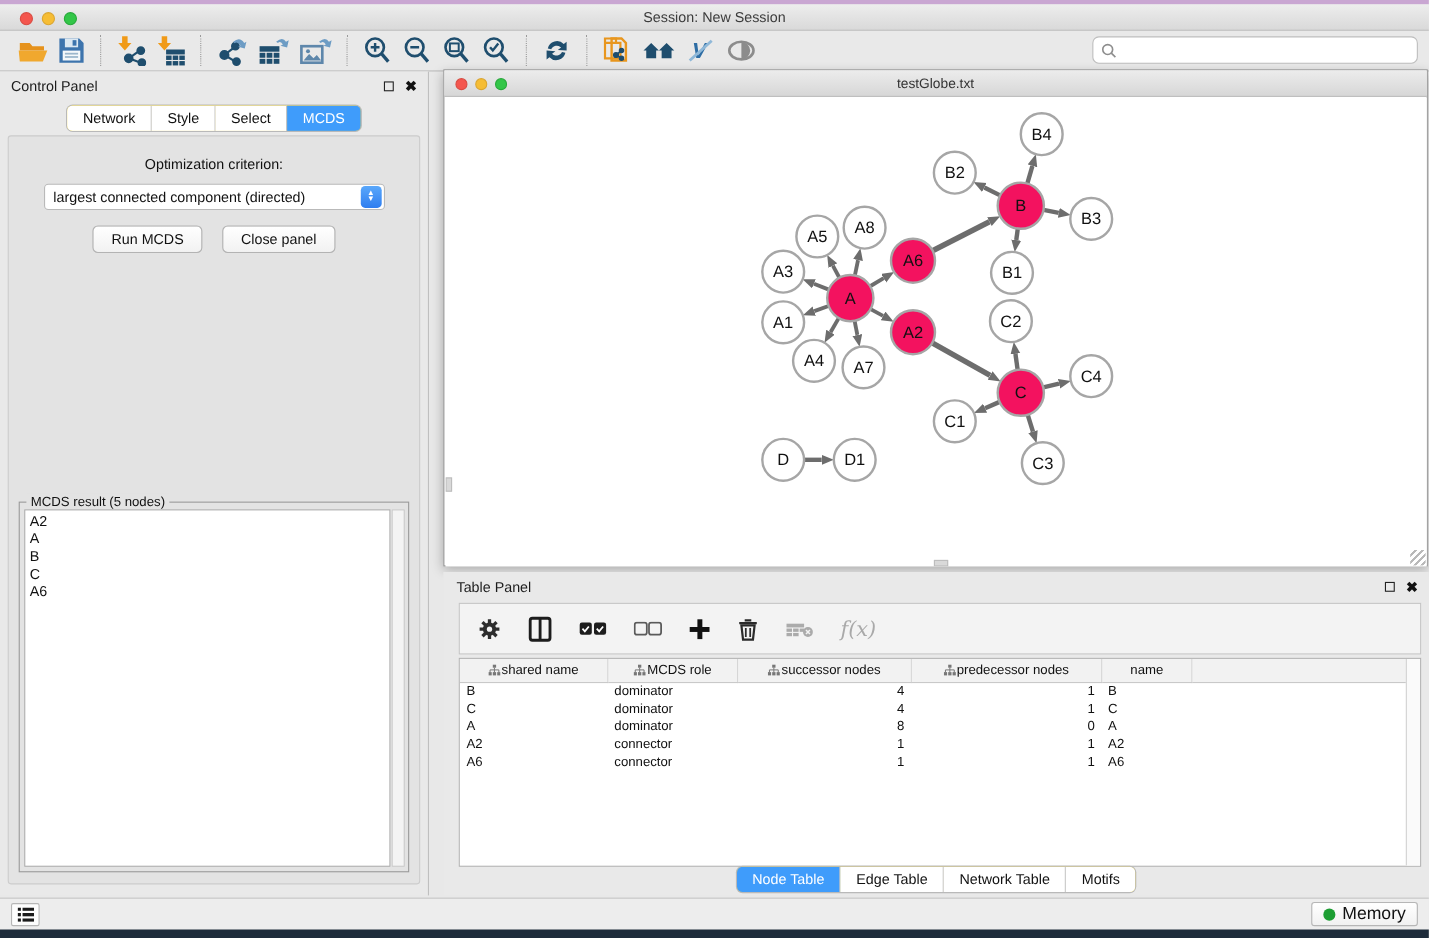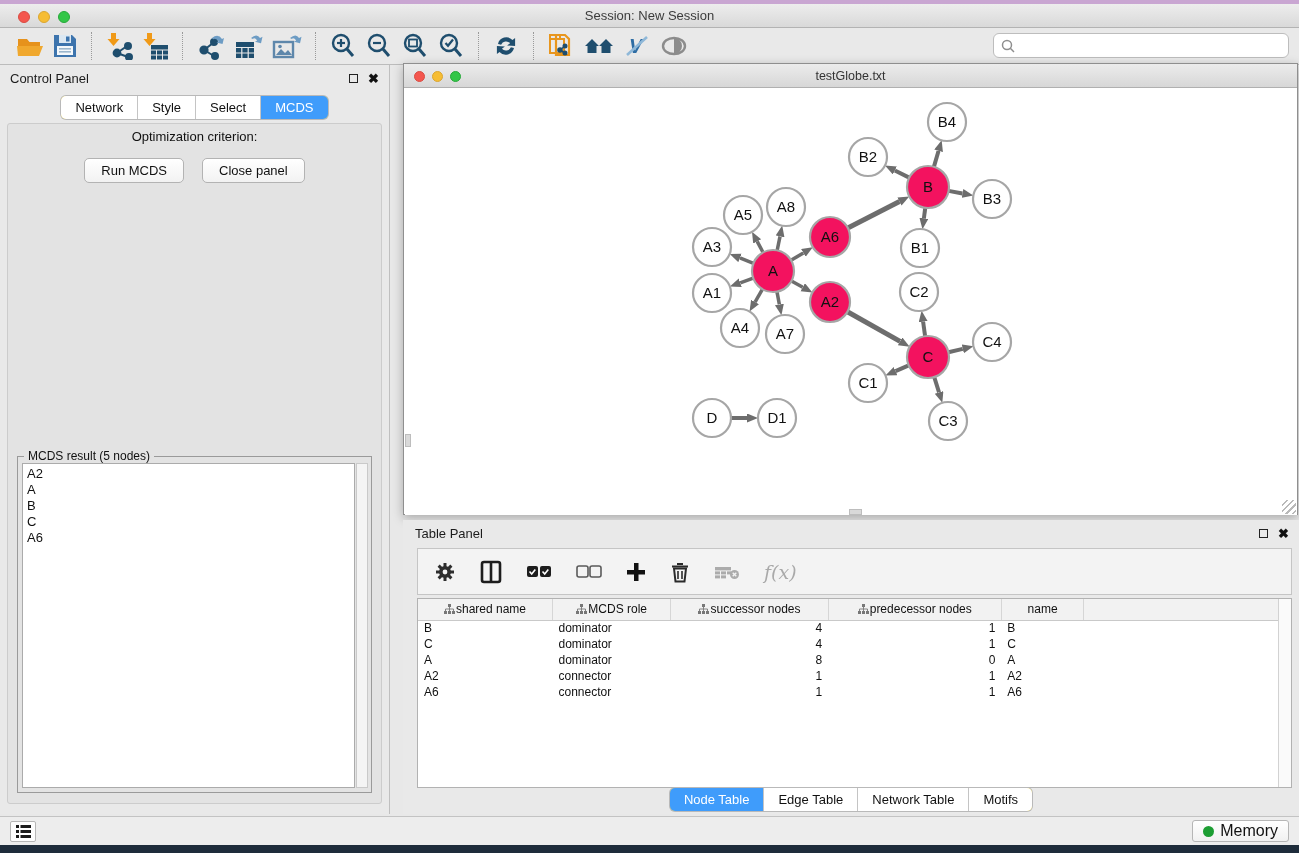--- a/index.html
+++ b/index.html
@@ -37,21 +37,21 @@
   .close-ic { font-size:13px; font-weight:bold; color:#111; line-height:9px; }
 
   .cp-tabs { position:absolute; left:0; right:0; top:31px; display:flex; justify-content:center; }
   .seg { display:flex; border-radius:5px; overflow:hidden; box-shadow:0 0 0 1px #b9b9b9; background:#fde047; }
   .seg .tab { padding:4px 14px; font-size:13px; color:#111; background:#fff; border-right:1px solid #c4c4c4; cursor:default; }
   .seg .tab:last-child { border-right:none; }
   .seg .tab.active { background:#3f9cfb; color:#fff; }
 
   .cp-body { position:absolute; left:7px; right:7px; top:58px; bottom:10px;
     background:#e3e3e3; border:1px solid #cccccc; border-radius:3px; }
-  .opt-label { text-align:center; margin-top:5px; font-size:13px; color:#111; }
+  .opt-label { text-align:center; margin-top:18px; font-size:13px; color:#111; }
   .opt-select { margin:10px auto 0; width:310px; height:24px; background:#fff; border:1px solid #b9b9b9;
     border-radius:4px; display:flex; align-items:center; position:relative; }
   .opt-select .sel-text { font-size:13px; color:#111; padding-left:8px; flex:1; white-space:nowrap; }
   .stepper { width:19px; height:20px; margin-right:2px; border-radius:4px; background:linear-gradient(#5aa8fb,#2f7ef0);
     display:flex; flex-direction:column; align-items:center; justify-content:center; color:#fff; font-size:7px; line-height:6px; }
   .cp-buttons { display:flex; justify-content:center; gap:18px; margin-top:14px; }
   .btn { background:linear-gradient(#ffffff,#f2f2f2); border:1px solid #b3b3b3; border-radius:5px;
     font-size:13px; color:#111; padding:4px 16px; font-family:inherit; }
 
   .result-box { position:absolute; left:9px; right:9px; top:332px; bottom:10px;
@@ -293,20 +293,27 @@
     <div class="cp-tabs">
       <div class="seg" id="cp-tab-seg">
           <div class="tab">Network</div>
           <div class="tab">Style</div>
           <div class="tab">Select</div>
           <div class="tab active">MCDS</div>
         </div>
     </div>
     <div class="cp-body">
       <div class="opt-label">Optimization criterion:</div>
+      <div class="opt-select">
+        <span class="sel-text">largest connected component (directed)</span>
+        <span class="stepper">
+            <span>▲</span>
+            <span>▼</span>
+          </span>
+      </div>
       <div class="cp-buttons">
         <button class="btn">Run MCDS</button>
         <button class="btn">Close panel</button>
       </div>
       <div class="result-box">
         <span class="result-legend">MCDS result (5 nodes)</span>
         <div class="result-list" id="result-list">
             <div class="ritem">A2</div>
             <div class="ritem">A</div>
             <div class="ritem">B</div>

